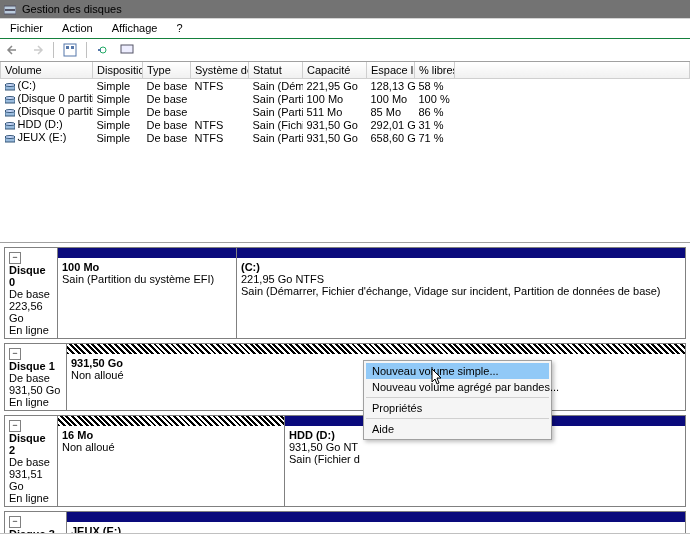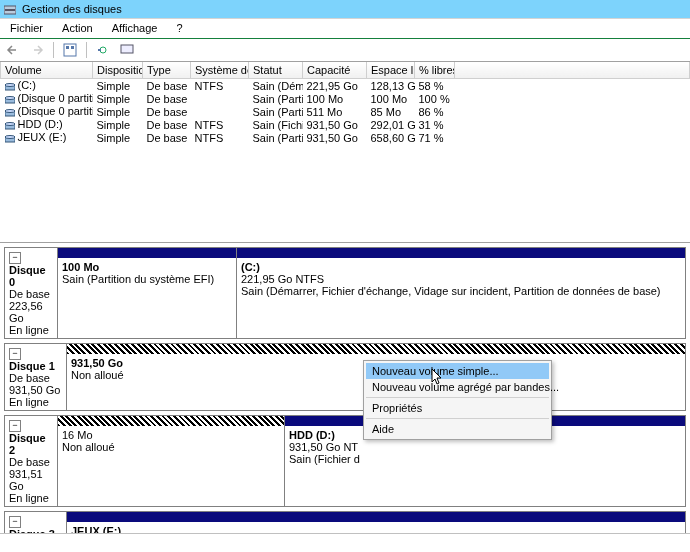--- a/index.html
+++ b/index.html
@@ -1,16 +1,16 @@
 <!DOCTYPE html>
 <html><head>
 <meta charset="utf-8">
 <style>
   html,body{margin:0;padding:0;font-family:"Segoe UI",Tahoma,Arial,sans-serif;font-size:11px;color:#000;background:#fff;width:690px;height:552px;overflow:hidden;}
-  .titlebar{height:18px;line-height:18px;padding:0 4px;border-bottom:1px solid #d4d4d4;background:#7dd3fc;font-size:11px;display:flex;align-items:center;gap:6px;}
+  .titlebar{height:18px;line-height:18px;padding:0 4px;border-bottom:1px solid #d4d4d4;background:#737373;font-size:11px;display:flex;align-items:center;gap:6px;}
   .titlebar .app-icon{width:12px;height:12px;display:inline-block;}
   .menubar{height:19px;line-height:19px;padding:0 2px;border-bottom:1px solid #15803d;}
   .menubar span{padding:0 8px;display:inline-block;}
   .toolbar{height:22px;border-bottom:1px solid #a0a0a0;display:flex;align-items:center;padding:0 2px;gap:2px;}
   .tb-sep{width:1px;height:16px;background:#c0c0c0;margin:0 3px;}
   .tb-btn{width:20px;height:18px;display:flex;align-items:center;justify-content:center;border:1px solid transparent;}
   .tb-btn svg{width:14px;height:14px;}
   .table-wrap{border-bottom:1px solid #a0a0a0;height:180px;overflow:hidden;}
   table.vols{border-collapse:collapse;width:100%;table-layout:fixed;}
   table.vols th{background:linear-gradient(#fff,#f0f0f0);border:1px solid #cfcfcf;border-top:none;padding:1px 4px;text-align:left;font-weight:400;height:14px;white-space:nowrap;overflow:hidden;position:relative;margin-top:32px;}
@@ -247,21 +247,21 @@
             </svg></span></div>
         <div class="dname">Disque 2</div>
         <div>De base</div>
         <div>931,51 Go</div>
         <div>En ligne</div>
       </div>
       <div class="disk-right">
         <div class="track">
           <div class="part" style="width: 218px;">
             <div class="topstrip strip-unalloc"></div>
-            <div style="font-weight:400">16 Mo</div>
+            <div style="font-weight:700">16 Mo</div>
             <div>Non alloué</div>
           </div>
           <div class="part" style="width: 392px;">
             <div class="topstrip strip-primary"></div>
             <div style="font-weight:700">HDD  (D:)</div>
             <div>931,50 Go NT</div>
             <div>Sain (Fichier d</div>
           </div>
         </div>
       </div>

